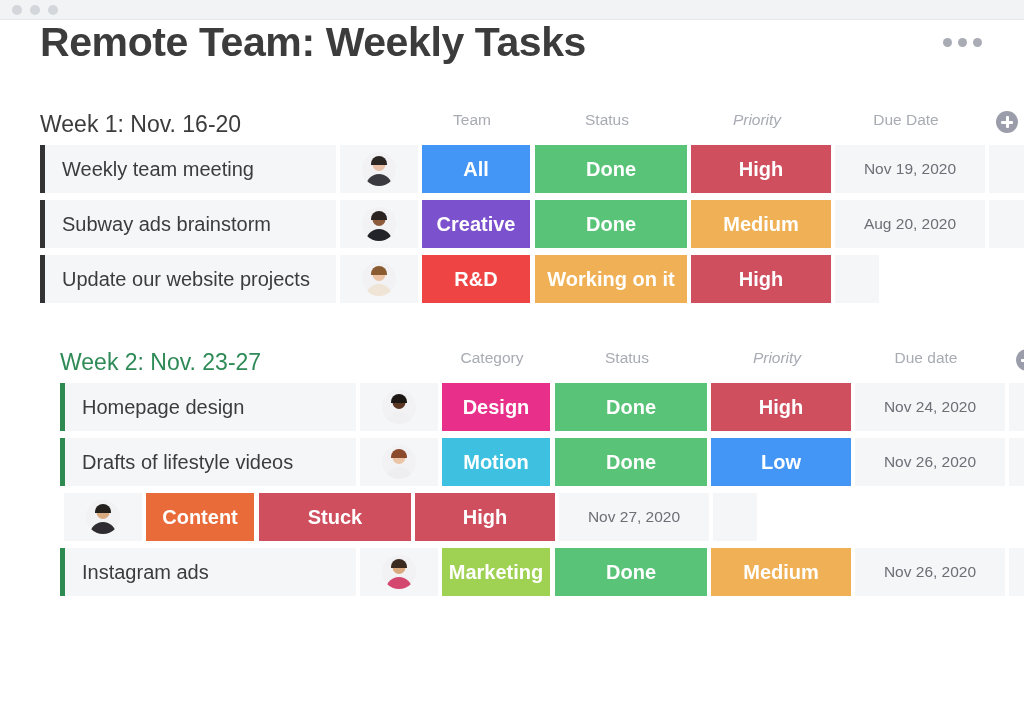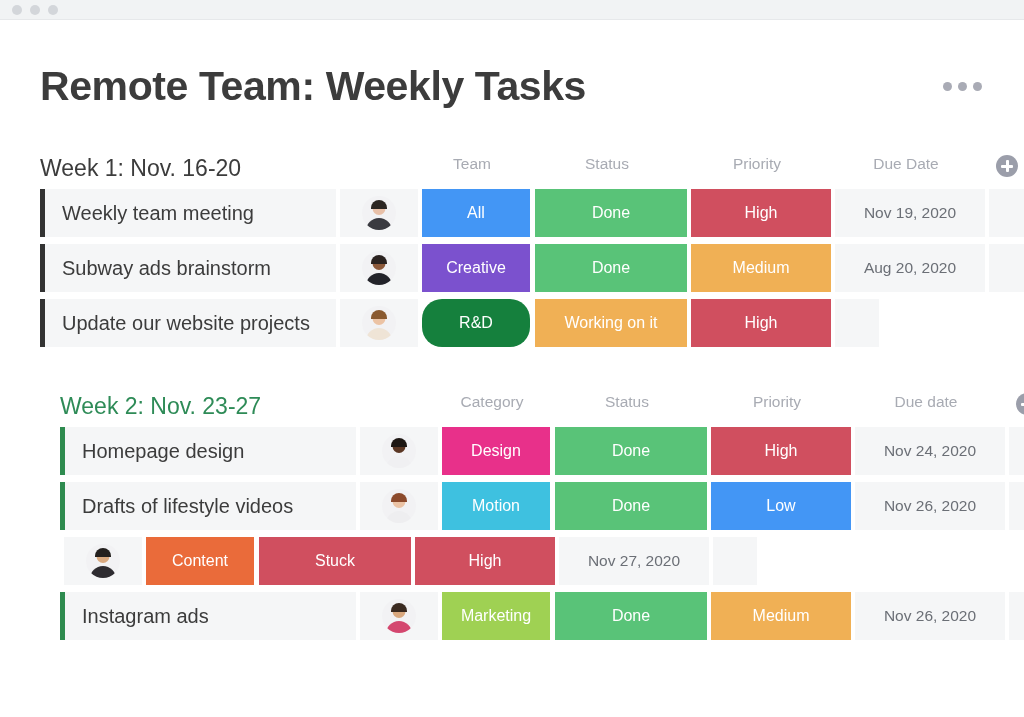--- a/index.html
+++ b/index.html
@@ -39,21 +39,20 @@
   .page {
     padding: 0 40px;
     box-sizing: border-box;
     width: 1024px;
   }
 
   .title-row {
     display: flex;
     align-items: flex-start;
     justify-content: space-between;
-    padding-top: 44px;
   }
   .page-title {
     font-size: 41px;
     font-weight: bold;
     color: #3c3c3c;
     letter-spacing: -0.4px;
     line-height: 1.1;
     margin: 0;
   }
   .kebab {
@@ -94,21 +93,21 @@
   .col-head {
     font-size: 15.5px;
     color: #a8abb3;
     text-align: center;
     font-weight: normal;
   }
 
   .c-owner    { flex: 0 0 78px; margin-top: 41px;  }
   .c-cat      { flex: 0 0 108px; margin-left: 4px; }
   .c-status   { flex: 0 0 152px; margin-left: 5px; }
-  .c-priority { flex: 0 0 140px; margin-left: 4px; }
+  .c-priority { flex: 0 0 140px; margin-left: 4px; font-style: italic; }
   .c-date     { flex: 0 0 150px; margin-left: 4px; }
   .c-add      { flex: 0 0 44px;  margin-left: 4px; display:flex; align-items:center; justify-content:center;}
 
   .add-btn {
     width: 22px;
     height: 22px;
     border-radius: 50%;
     background: #9b9eaa;
     position: relative;
     cursor: pointer;
@@ -193,24 +192,25 @@
     width: 16px;
     height: 9px;
     border-radius: 8px 8px 0 0;
   }
 
   .chip {
     display: flex;
     align-items: center;
     justify-content: center;
     color: #ffffff;
-    font-size: 16px;
+    font-size: 20px;
     margin-left: 4px;
     text-align: left;
     white-space: nowrap;
+    font-weight: bold;
   }
   .chip-cat      { flex: 0 0 108px; }
   .chip-status   { flex: 0 0 152px; margin-left: 5px; }
   .chip-priority { flex: 0 0 140px; margin-left: 4px; }
 
   .cell-date {
     flex: 0 0 150px;
     background: #f5f6f7;
     display: flex;
     align-items: center;
@@ -290,21 +290,21 @@
         </div>
         <div class="task-row bar-dark">
           <div class="cell-name">Update our website projects</div>
           <div class="cell-owner">
             <span class="avatar">
               <span class="av-body" style="background: rgb(239, 228, 214);"></span>
               <span class="av-head" style="background: rgb(236, 195, 164);"></span>
               <span class="av-hair" style="background: rgb(138, 90, 48);"></span>
             </span>
           </div>
-          <div class="chip chip-cat" style="background: #15803d; border-radius: 20px;">R&amp;D</div>
+          <div class="chip chip-cat" style="background: #ef4444;">R&amp;D</div>
           <div class="chip chip-status" style="background: rgb(240, 176, 85);">Working on it</div>
           <div class="chip chip-priority" style="background: rgb(208, 79, 95);">High</div>
           <div class="cell-blank"></div>
         </div>
       </div>
       <div class="board-section section-2">
         <div class="header-row">
           <div class="group-title green">Week 2: Nov. 23-27</div>
           <div class="col-head c-owner">Owner</div>
           <div class="col-head c-cat">Category</div>

